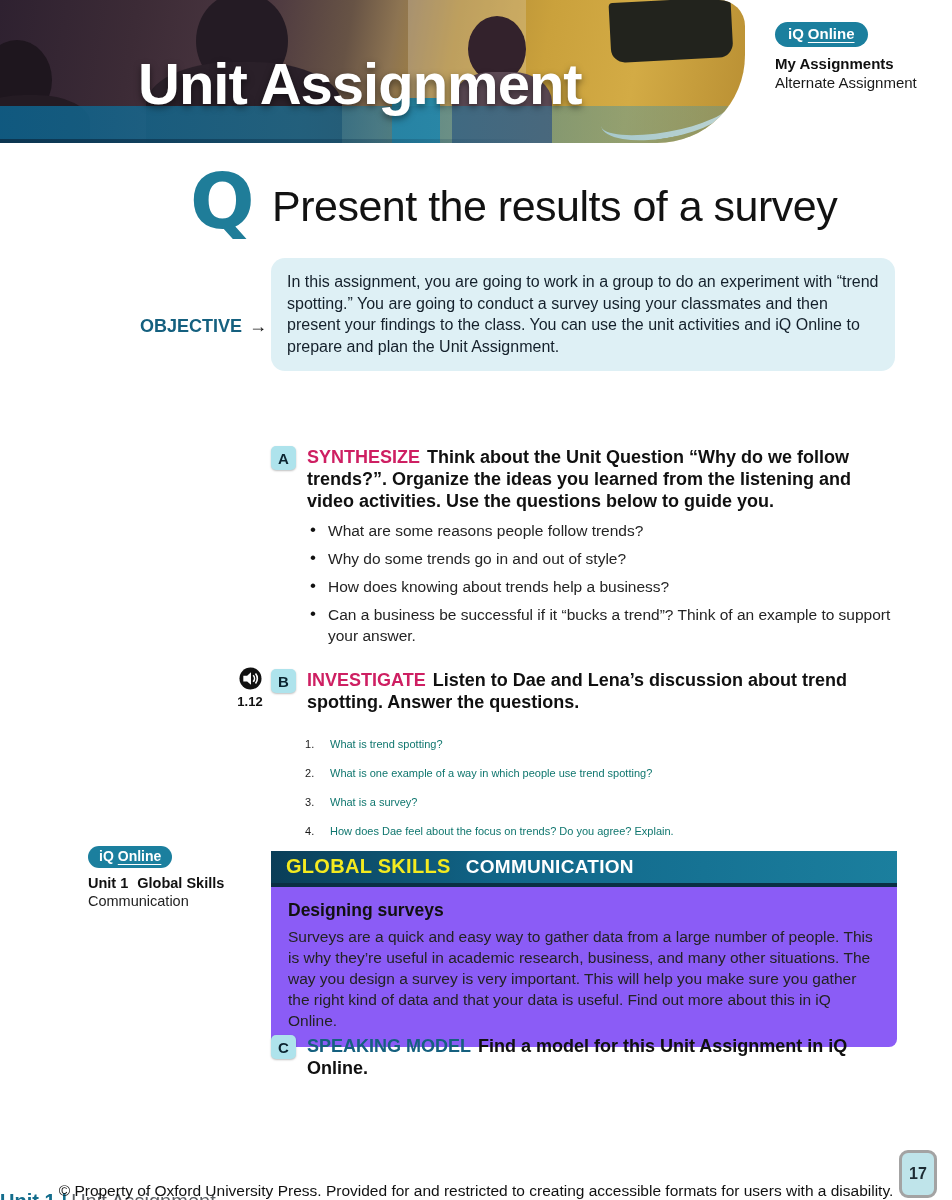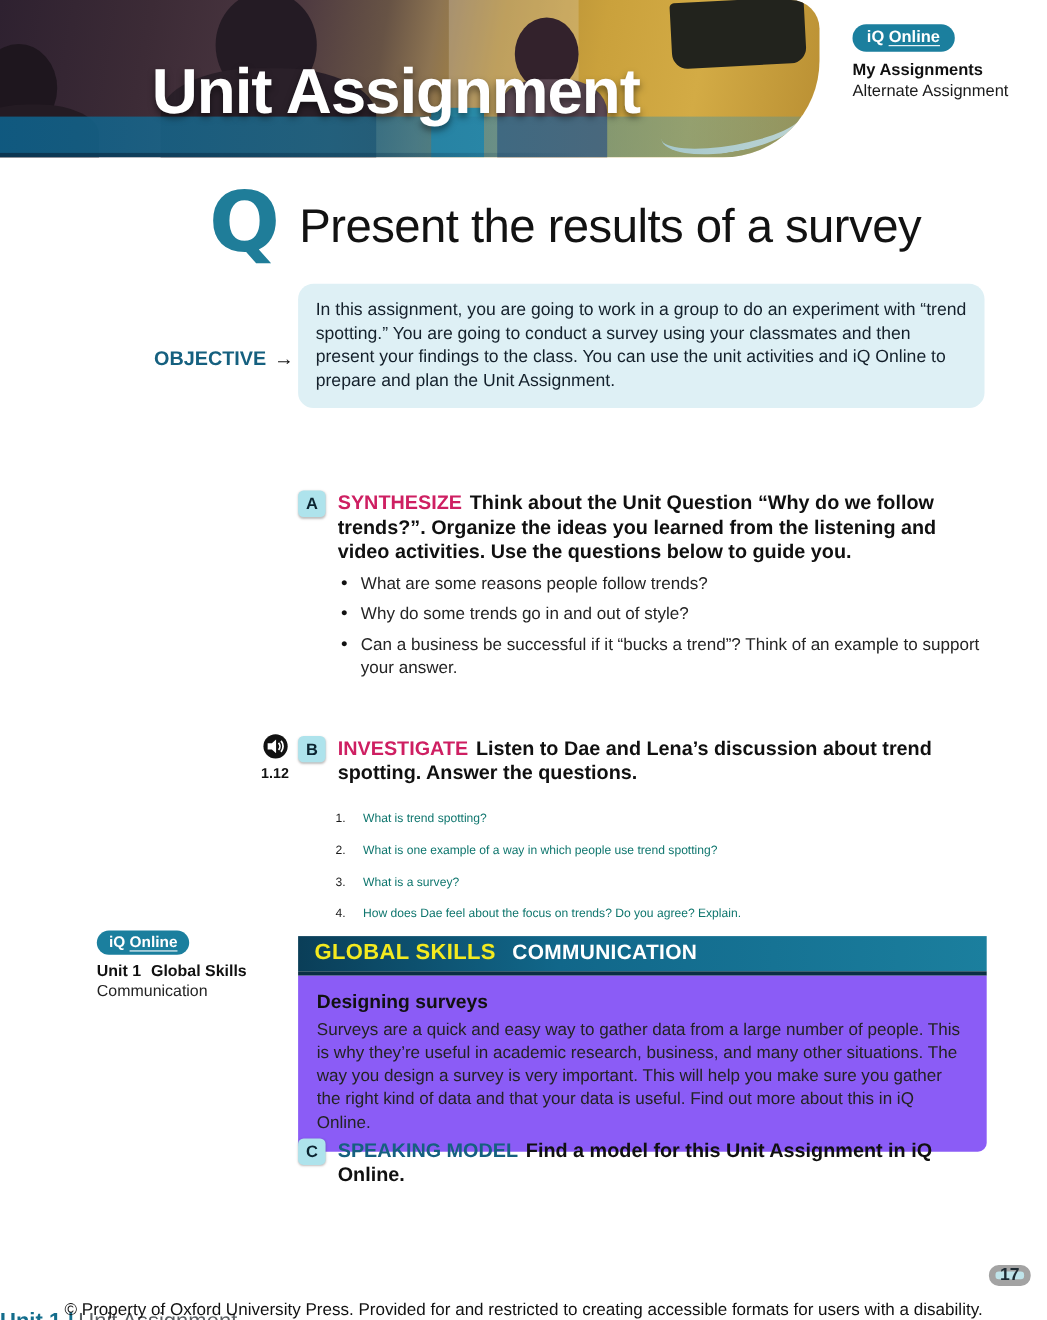--- a/index.html
+++ b/index.html
@@ -86,22 +86,22 @@
   .skills-cat { color:#ffffff; font-weight:bold; font-size:19px; letter-spacing:0.3px; }
   .skills-body { background:#8b5cf6; padding:13px 17px 16px; border-radius:0 0 8px 8px; }
   .skills-heading { font-weight:bold; font-size:17.5px; color:#111; margin-bottom:5px; }
   .skills-text { font-size:15.5px; line-height:21px; color:#232323; }
 
   
   .footer-line { position:absolute; top:1190px; left:0; width:862px; text-align:left; font-size:20px; }
   .footer-unit { font-weight:bold; color:#136d8c; }
   .footer-div { font-weight:bold; color:#136d8c; margin:0 4px 0 6px; }
   .footer-section { color:#5a5f63; }
-  .page-badge { position:absolute; top:1150px; left:899px; width:38px; height:19px; background:#bfe4ea;
-                border:6px solid #a3a3a3; border-radius:9px; display:flex; align-items:center; justify-content:center;
+  .page-badge { position:absolute; top:1150px; left:899px; width:38px; height:48px; background:#bfe4ea;
+                border:3px solid #a3a3a3; border-radius:9px; display:flex; align-items:center; justify-content:center;
                 font-weight:bold; font-size:16px; color:#1d2b33; }
   .copyright { position:absolute; top:1182px; left:0; width:100%; text-align:center; font-size:15.5px; color:#111; }
 </style>
 </head>
 <body>
 
 <div class="page">
 
   <div class="hero">
     <div class="ph ph-head0"></div>
@@ -137,20 +137,21 @@
   <div class="task task-a">
     <span class="badge">A</span>
     <div class="task-text">
       <span class="kw kw-magenta">SYNTHESIZE</span><span>Think about the Unit Question “Why do we follow trends?”. Organize the ideas you learned from the listening and video activities. Use the questions below to guide you.</span>
     </div>
   </div>
   <ul class="bullet-list">
 
   <li>What are some reasons people follow trends?</li>
       <li>Why do some trends go in and out of style?</li>
+      <li>How does knowing about trends help a business?</li>
       <li>Can a business be successful if it “bucks a trend”? Think of an example to support your answer.</li>
     </ul>
 
   <div class="audio-cue">
     <svg width="23" height="23" viewBox="0 0 24 24">
       <circle cx="12" cy="12" r="11.5" fill="#111"></circle>
       <polygon points="4.5,9 8.5,9 12.5,5.5 12.5,18.5 8.5,15 4.5,15" fill="#fff"></polygon>
       <path d="M14.8 8.6 a5 5 0 0 1 0 6.8" stroke="#fff" stroke-width="1.7" fill="none"></path>
       <path d="M17.2 6.8 a8 8 0 0 1 0 10.4" stroke="#fff" stroke-width="1.7" fill="none"></path>
     </svg>

